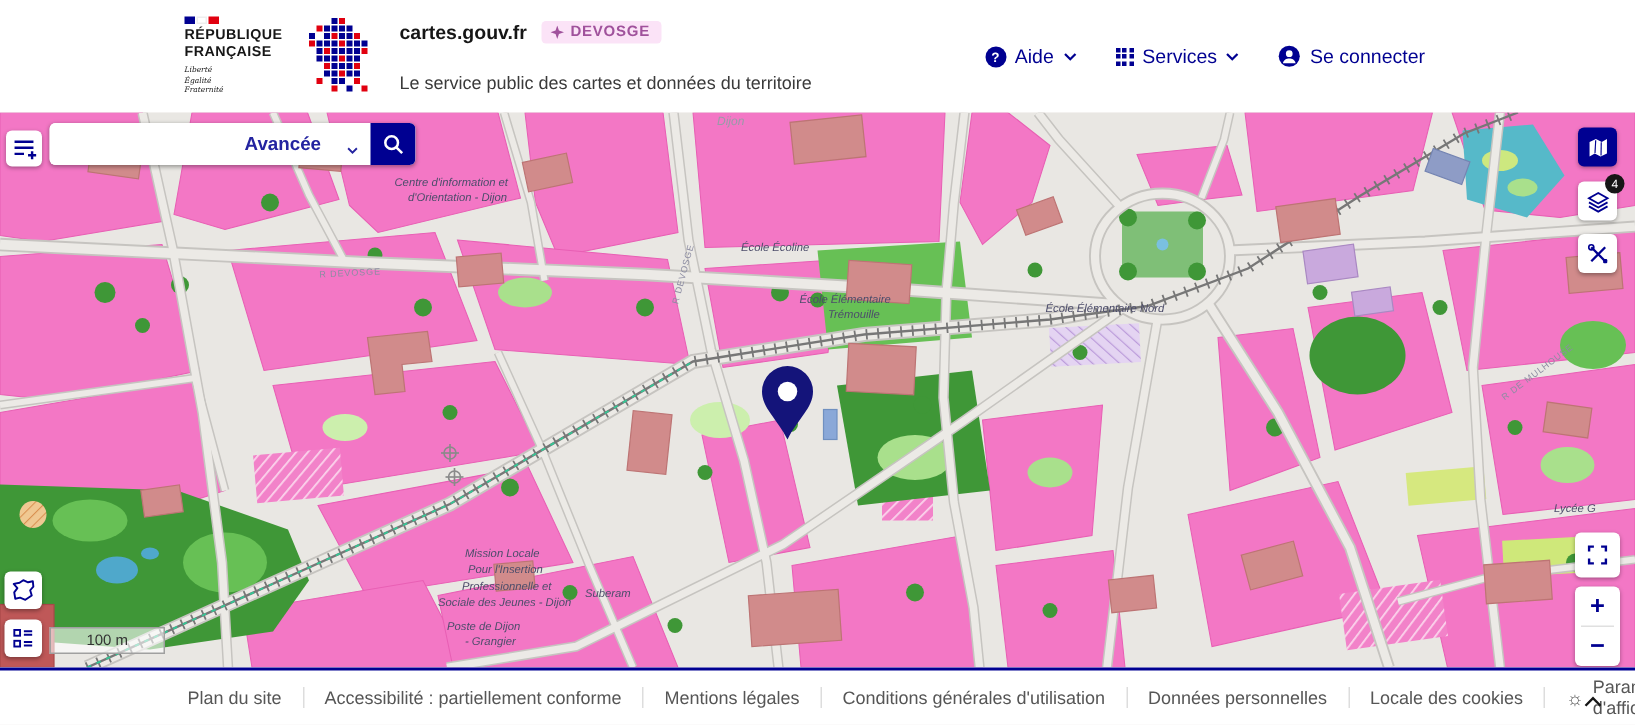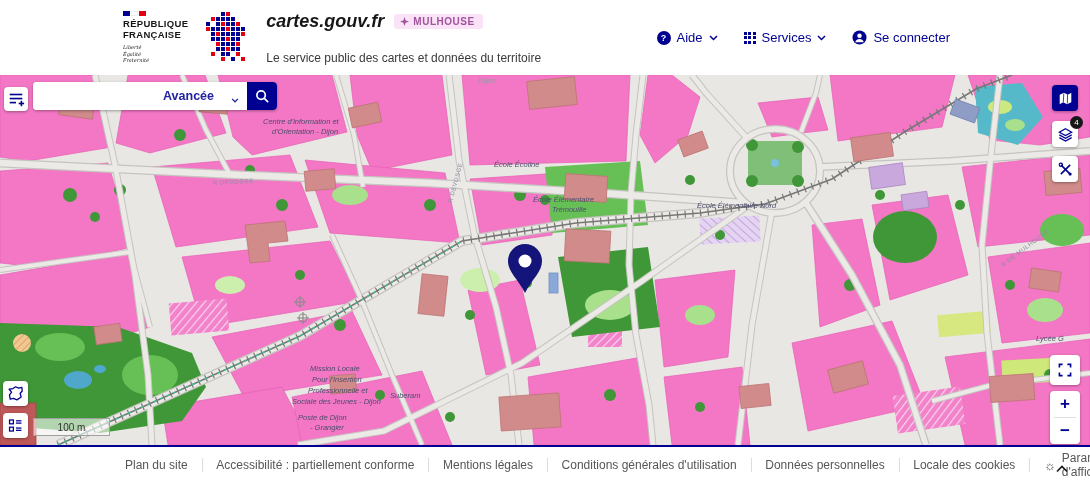--- a/index.html
+++ b/index.html
@@ -11,21 +11,21 @@
   .header-inner { display:flex; align-items:center; width:100%; margin:0 140px 0 123px;justify-content:flex-end; }
   .marianne { display:flex; flex-direction:column; }
   .flag { display:flex; gap:1px; margin-bottom:3px; }
   .flag span { width:7px; height:5px; display:inline-block; }
   .flag .b { background:#000091; } .flag .w { background:#fff; border:1px solid #eee; } .flag .r { background:#e1000f; }
   .rep { font-size:9.5px; font-weight:bold; color:#161616; line-height:1.1; letter-spacing:.3px; }
   .motto { margin-top:4px; font-family:"DejaVu Serif", serif; font-style:italic; font-size:5px; color:#161616; line-height:1.3; }
   .pixel-logo { margin-left:16px; }
   .title-block { margin-left:16px; }
   .title-row { display:flex; align-items:center; gap:10px; }
-  .site-title { font-size:18px; font-weight:bold; color:#161616;font-style:italic; }
+  .site-title { font-size:13px; font-weight:bold; color:#161616; }
   .badge { background:#fbe3f7; color:#a0529c; font-size:10px; font-weight:bold;
            letter-spacing:.5px; padding:2px 8px 2px 6px; border-radius:3px; display:flex; align-items:center; gap:4px; }
   .tagline { font-size:12px; color:#3a3a3a; margin-top:19px; }
   .nav { margin-left:auto; display:flex; align-items:center; gap:26px; color:#000091; font-size:13px; }
   .nav-item { display:flex; align-items:center; gap:6px; cursor:pointer; white-space:nowrap; }
   .q-circle { width:14px; height:14px; border-radius:50%; background:#000091; color:#fff;
               font-size:9px; font-weight:bold; display:flex; align-items:center; justify-content:center; }
   .grid-icon { display:grid; grid-template-columns:repeat(3,3px); grid-gap:1.5px; }
   .grid-icon i { width:3px; height:3px; background:#000091; }
 
@@ -150,21 +150,21 @@
       </g>
     </svg>
 
     <div class="title-block">
       <div class="title-row">
         <span class="site-title">cartes.gouv.fr</span>
         <span class="badge">
           <svg width="9" height="9" viewBox="0 0 12 12">
             <path d="M6 0 L7.5 4.5 12 6 7.5 7.5 6 12 4.5 7.5 0 6 4.5 4.5 Z" fill="#a0529c"></path>
           </svg>
-          <span>MULHOUSE</span>
+          <span>DEVOSGE</span>
         </span>
       </div>
       <div class="tagline">Le service public des cartes et données du territoire</div>
     </div>
 
     <div class="nav">
       <div class="nav-item">
         <span class="q-circle">?</span>
         <span>Aide</span>
         <svg width="9" height="6" viewBox="0 0 9 6">

